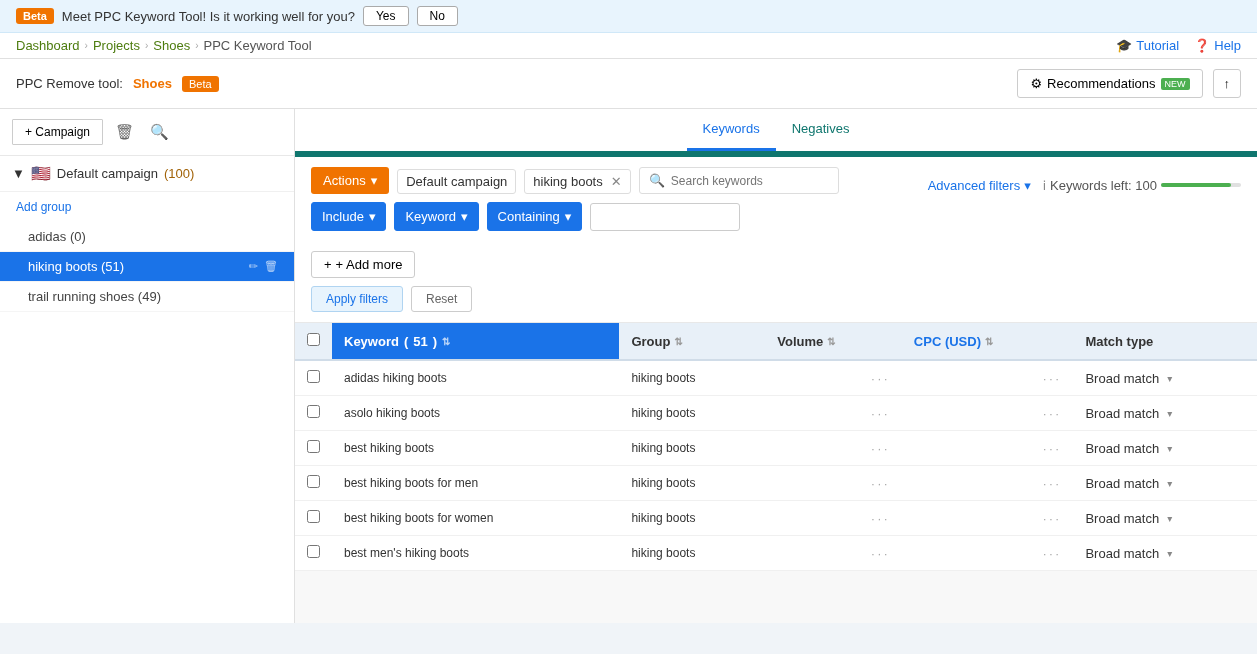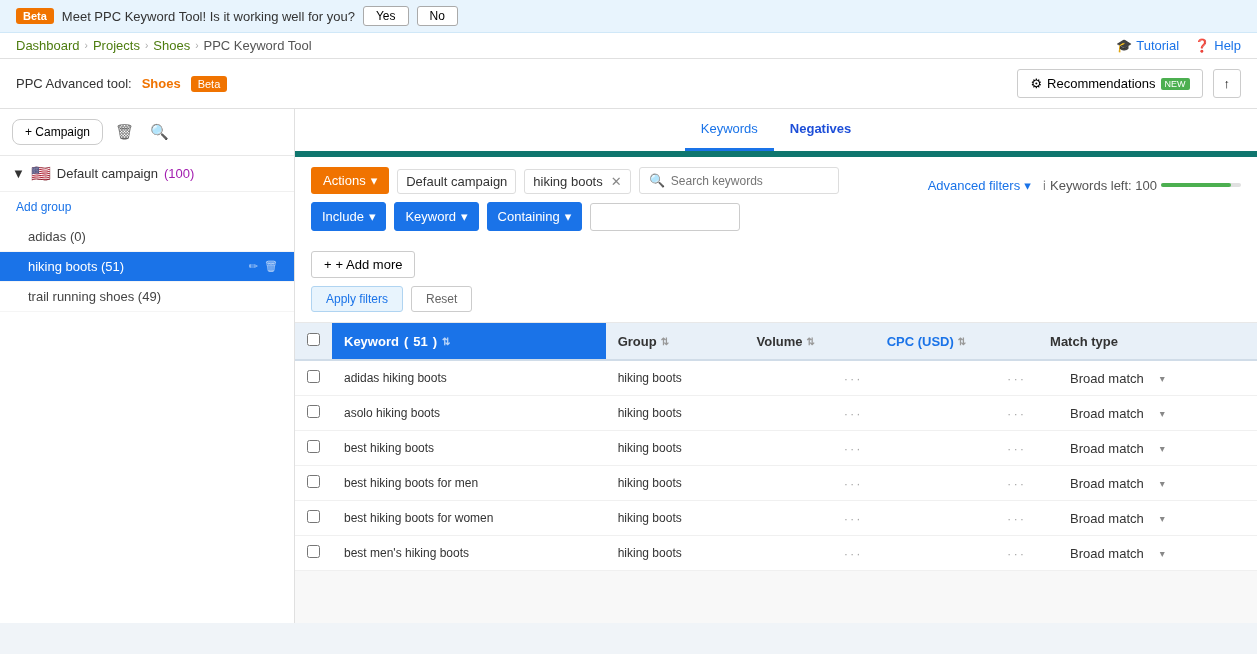--- a/index.html
+++ b/index.html
@@ -84,35 +84,35 @@
       border-right: 1px solid #e0e0e0;
       overflow-y: auto;
     }
     .sidebar-toolbar {
       padding: 10px 12px;
       display: flex; align-items: center; gap: 8px;
       border-bottom: 1px solid #e8e8e8;
     }
     .campaign-btn {
       background: white; border: 1px solid #ccc;
-      padding: 5px 12px; border-radius: 8px; cursor: pointer;
+      padding: 5px 12px; border-radius: 1px; cursor: pointer;
       display: flex; align-items: center; gap: 4px; font-size: 12px;
     }
     .sidebar-icon-btn {
       border: none; background: none; cursor: pointer; color: #666;
       padding: 4px; font-size: 15px;
     }
     .campaign-group {
       padding: 8px 12px;
       display: flex; align-items: center; gap: 6px;
       font-size: 13px; color: #333; cursor: pointer;
       border-bottom: 1px solid #f0f0f0;
     }
     .campaign-group .flag { font-size: 16px; }
-    .campaign-count { color: #a21caf; }
+    .campaign-count { color: #a16207; }
     .add-group { padding: 8px 16px; color: #1a73e8; cursor: pointer; font-size: 12px; }
     .sidebar-item {
       padding: 7px 16px 7px 28px;
       cursor: pointer;
       color: #444; font-size: 13px;
       border-bottom: 1px solid #f5f5f5;
       display: flex; align-items: center; justify-content: space-between;
     }
     .sidebar-item.active { background: #1a73e8; color: white; }
     .sidebar-item .item-actions { display: flex; gap: 6px; }
@@ -125,22 +125,22 @@
 
     
     .tabs-toolbar {
       background: white;
       padding: 0 16px;
       display: flex; align-items: center; justify-content: center;
       border-bottom: 6px solid #0f766e;
     }
     .tabs { display: flex; gap: 0; }
     .tab {
-      padding: 12px 16px; font-size: 13px; color: #1d4ed8;
-      cursor: pointer; border-bottom: 3px solid transparent; font-weight: bold;
+      padding: 12px 16px; font-size: 13px; color: #0f766e;
+      cursor: pointer; border-bottom: 3px solid transparent;
     }
     .tab.active { color: #1a73e8; border-bottom-color: #1a73e8; font-weight: 500; }
     .tab-actions { display: flex; gap: 8px; align-items: center; }
     .action-btn {
       border: 1px solid #ccc; background: white; padding: 5px 12px;
       border-radius: 3px; cursor: pointer; font-size: 12px; color: #444;
     }
     .add-keywords-btn {
       background: #4caf50; color: white; border: none; padding: 6px 14px;
       border-radius: 3px; cursor: pointer; font-size: 13px; font-weight: 500;
@@ -227,21 +227,21 @@
       padding: 9px 12px; border-bottom: 1px solid #f0f0f0;
       font-size: 12px; color: #333; background: white;
     }
     .col-checkbox { width: 30px; }
     .col-keyword { background: #1a73e8 !important; color: white !important; }
     .col-keyword .col-label { display: flex; align-items: center; gap: 5px; }
     .sort-icon { font-size: 10px; color: rgba(255,255,255,0.7); }
     .col-volume, .col-cpc { text-align: right; }
     .cpc-link { color: #1a73e8; text-decoration: none; }
     .dots { letter-spacing: 2px; color: #aaa; }
-    .match-type { display: flex; align-items: center; gap: 16px; margin-left: 20px; }
+    .match-type { display: flex; align-items: center; gap: 8px; }
     .match-chevron { font-size: 10px; color: #888; }
     .header-sort { display: flex; align-items: center; gap: 4px; }
   </style>
 </head>
 <body>
 
 <div class="top-banner">
   <span class="beta-badge">Beta</span>
   <span class="banner-text">Meet PPC Keyword Tool!  Is it working well for you?</span>
   <button class="banner-btn">Yes</button>
@@ -265,21 +265,21 @@
     </a>
     <a href="#" class="header-link">
       <span>❓</span>
       <span>Help</span>
     </a>
   </div>
 </div>
 
 <div class="page-header">
   <div class="page-title">
-    <span>PPC Advanced tool:</span>
+    <span>PPC Remove tool:</span>
     <span class="page-title-bold">Shoes</span>
     <span class="beta-badge-small">Beta</span>
   </div>
   <div class="header-right">
     <button class="recommendations-btn">
       <span>⚙</span>
       <span>Recommendations</span>
       <span class="new-badge">NEW</span>
     </button>
     <button class="export-btn">↑</button>

